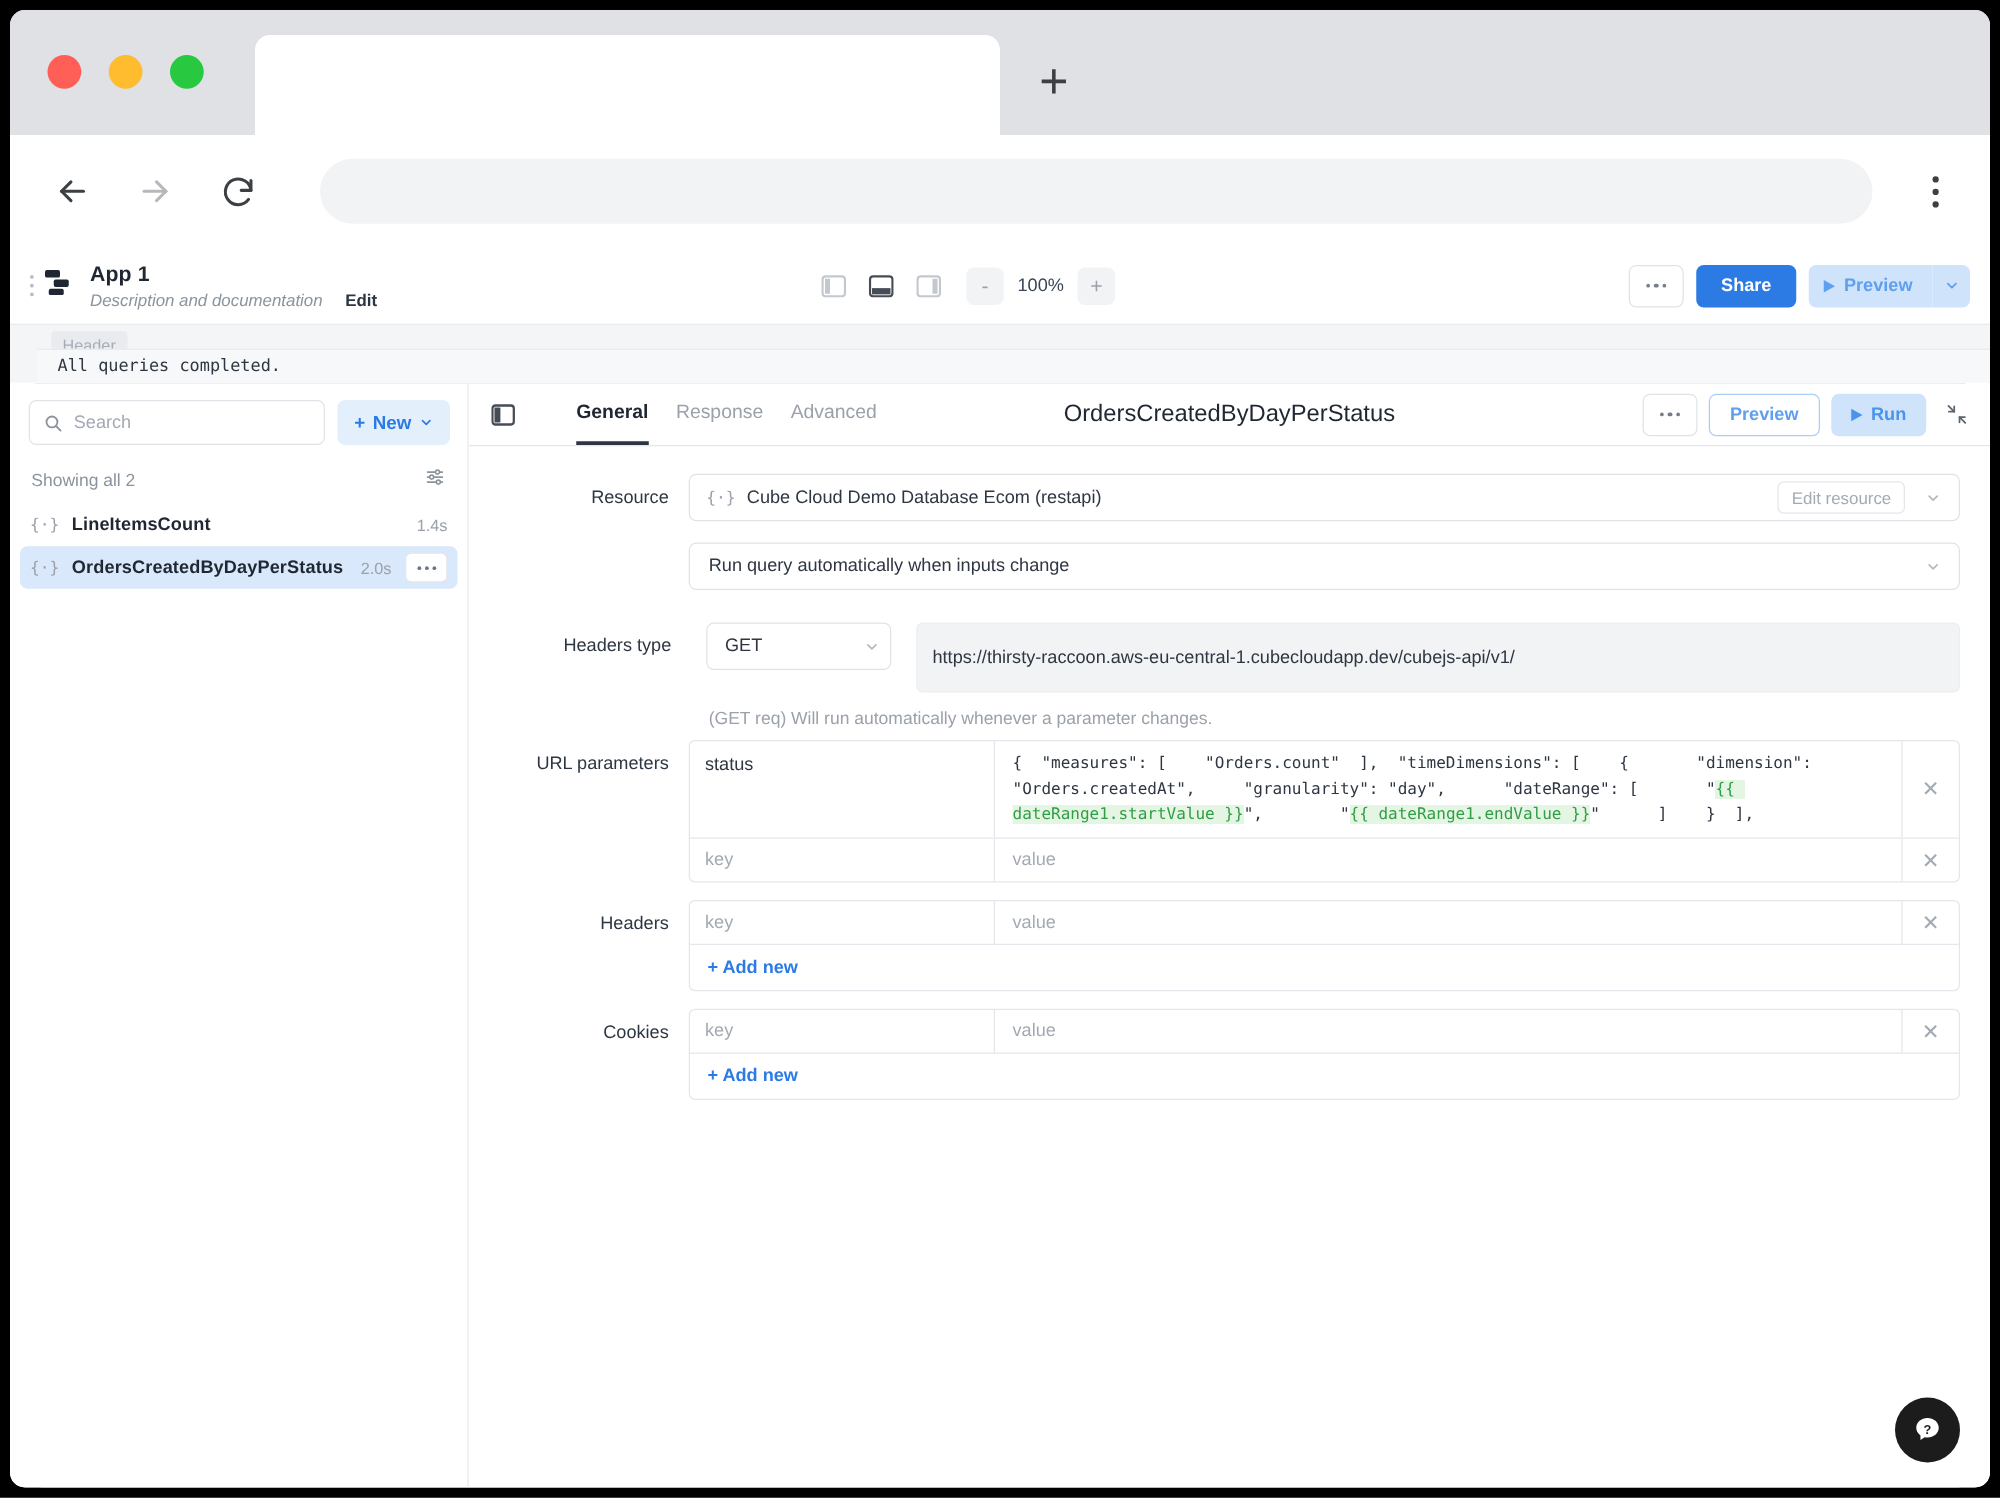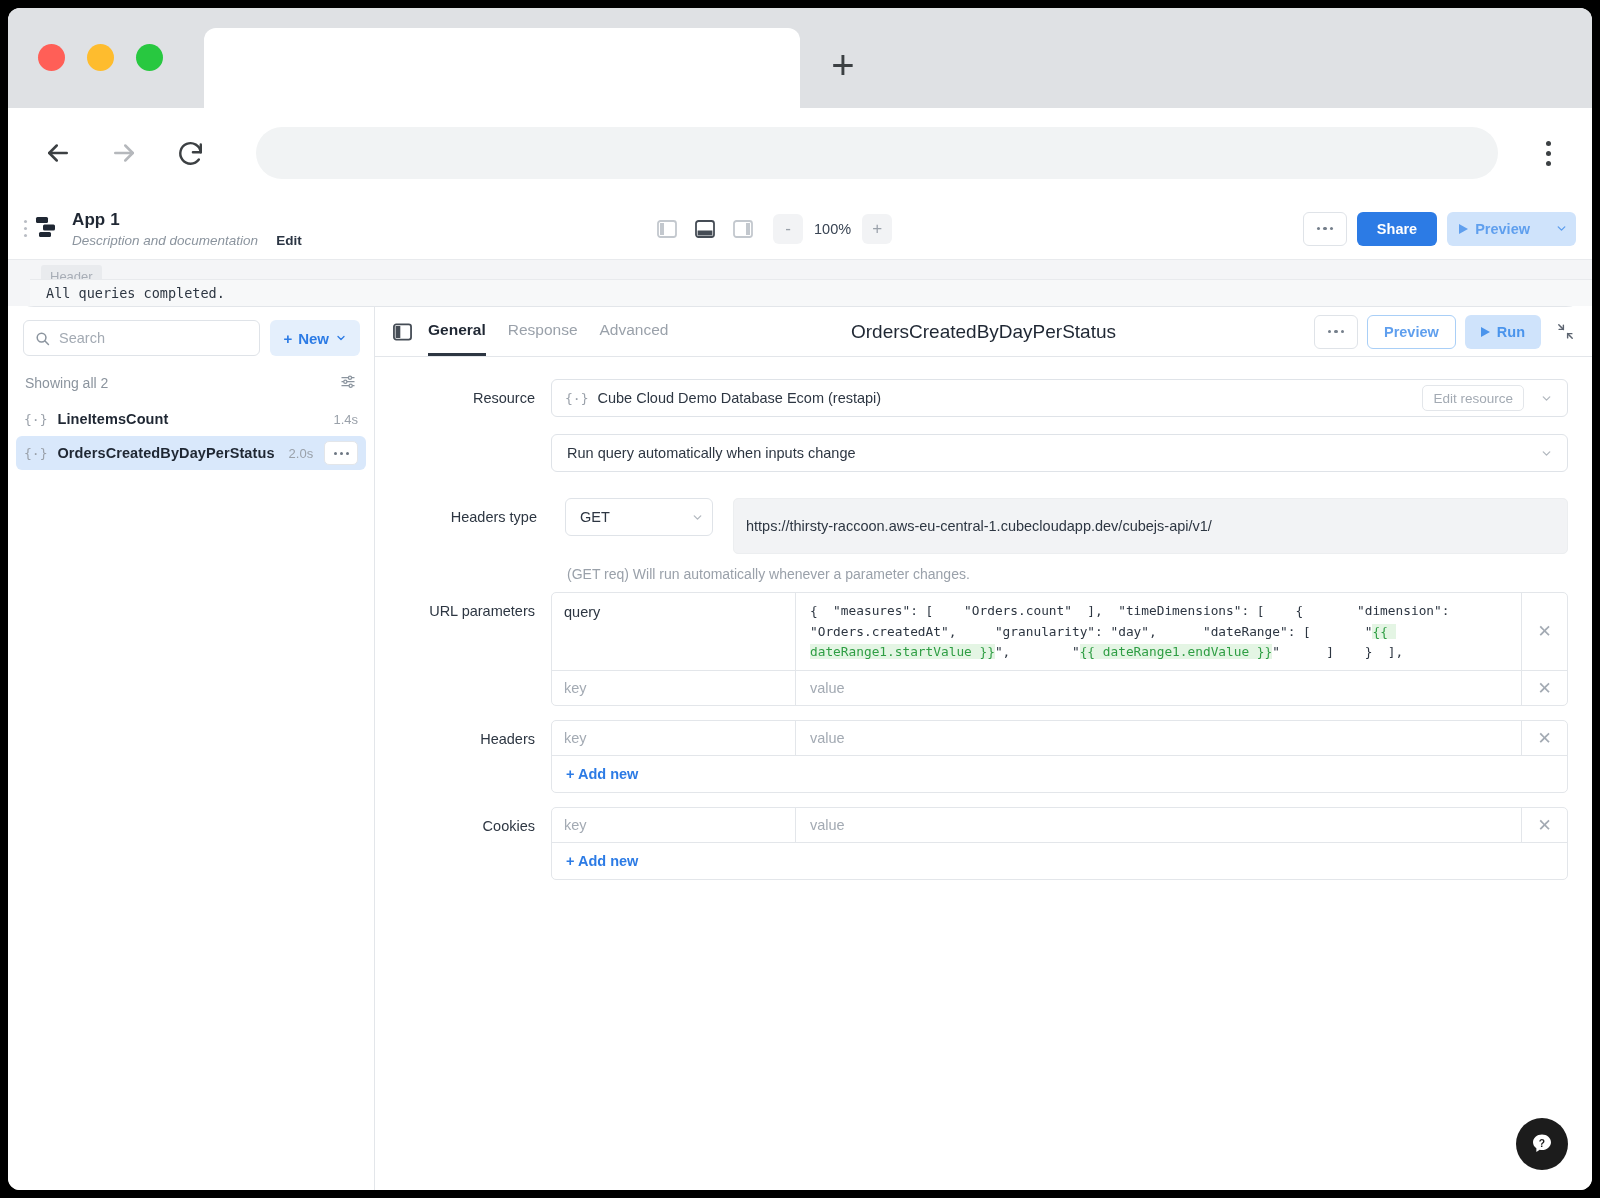--- a/index.html
+++ b/index.html
@@ -220,21 +220,21 @@
     display: flex; align-items: center; justify-content: center; cursor: pointer;
   }
   .q-more i { width:3px;height:3px;background:#6c7682;border-radius:50%;margin:0 1.5px;display:inline-block;}
   .brace { color: #9aa1aa; font-size: 13px; font-family: "DejaVu Sans Mono", monospace; }
 
   
   .main { flex: 1; display: flex; flex-direction: column; min-width: 0; background: #fff; position: relative; }
   .main-head {
     height: 50px; border-bottom: 1px solid #e3e6ea;
     display: flex; align-items: center; padding: 0 12px 0 18px;
-    position: relative; flex: 0 0 auto;
+    position: relative; flex: 0 0 auto; gap: 33px;
   }
   .panel-icon { margin-right: 16px; display: flex; align-items: center; cursor: pointer; }
   .tabs { display: flex; gap: 22px; height: 100%; align-items: center; }
   .tab-item {
     font-size: 15.5px; color: #9aa1aa; height: 100%;
     display: flex; align-items: center; cursor: pointer;
     border-bottom: 3px solid transparent;
   }
   .tab-item.active { color: #1f2733; font-weight: 600; border-bottom-color: #2d3642; }
   .main-title {
@@ -581,21 +581,21 @@
           </div>
           <div class="url-field">https://thirsty-raccoon.aws-eu-central-1.cubecloudapp.dev/cubejs-api/v1/</div>
         </div>
 
         <div class="hint">(GET req) Will run automatically whenever a parameter changes.</div>
 
         <div class="kv-block" style="margin-top:10px">
           <div class="lbl">URL parameters</div>
           <div class="kv-table">
             <div class="kv-row tall">
-              <div class="kv-key" style="padding-top:11px">query</div>
+              <div class="kv-key" style="padding-top:11px">status</div>
               <div class="kv-val" style="align-items:flex-start;padding-top:8px">
                 <div class="code-val"><span>{  "measures": [    "Orders.count"  ],  "timeDimensions": [    {       "dimension": "Orders.createdAt",     "granularity": "day",      "dateRange": [       "</span><span class="tok-tpl"><span class="tok-tpl">{{ dateRange1.startValue }}</span></span><span>",        "</span><span class="tok-tpl"><span class="tok-tpl">{{ dateRange1.endValue }}</span></span><span>"      ]    }  ],
 "order": {   "Orders.count": "desc"  },  "dimensions": [   "Orders.status"  ]</span></div>
               </div>
               <div class="kv-del">✕</div>
             </div>
             <div class="kv-row">
               <div class="kv-key ph">key</div>
               <div class="kv-val ph">value</div>
               <div class="kv-del">✕</div>

